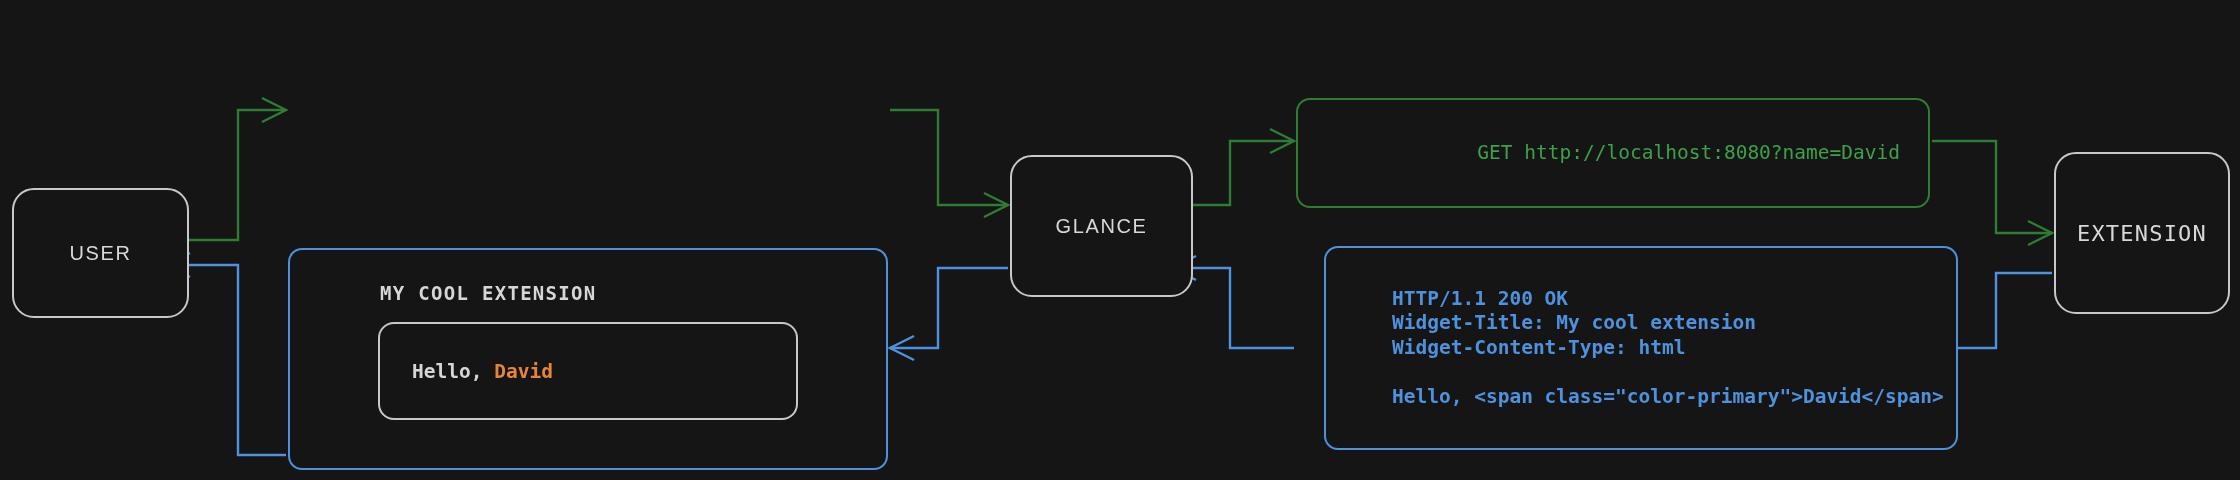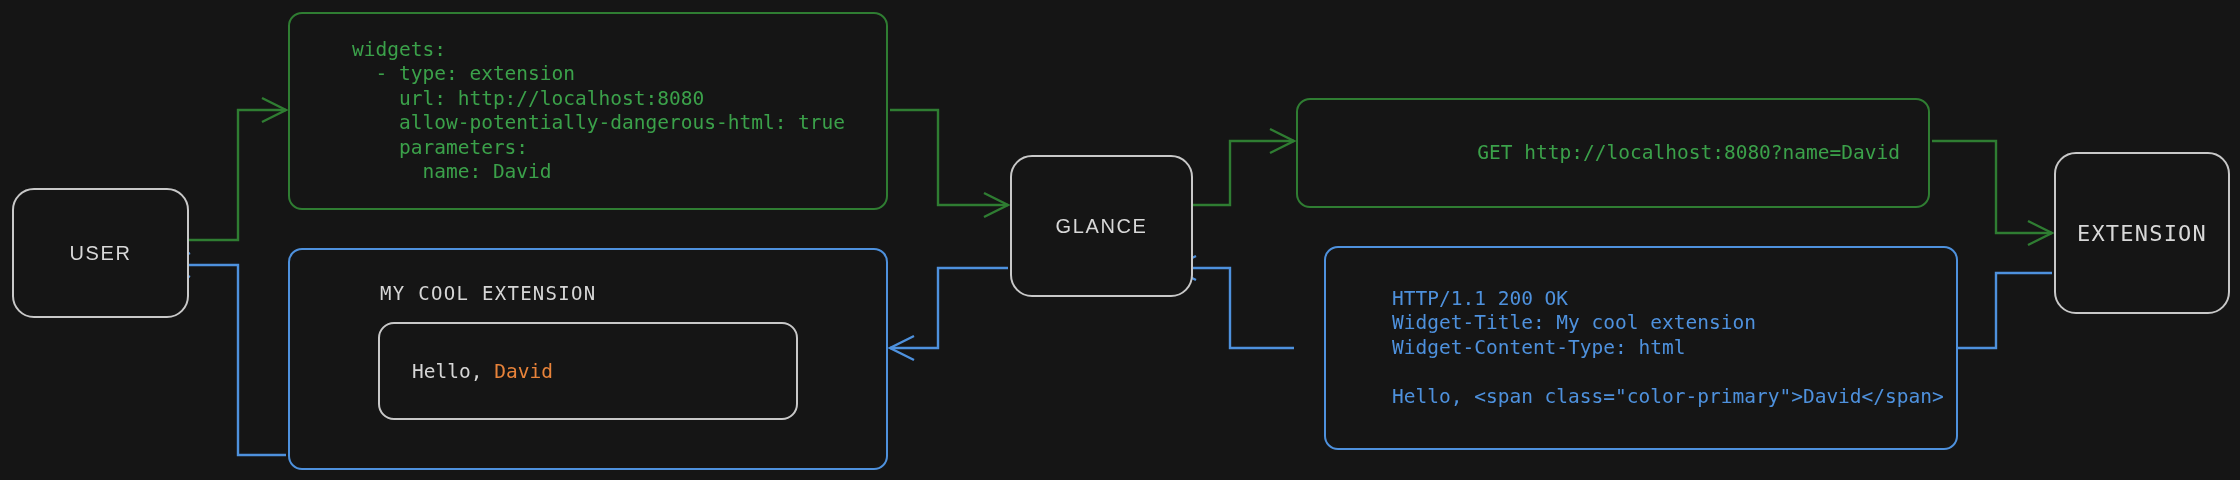--- a/index.html
+++ b/index.html
@@ -84,21 +84,21 @@
   }
   .code {
     font-family: "DejaVu Sans Mono", monospace;
     font-size: 19.5px;
     line-height: 24.5px;
     white-space: pre;
     margin: 0;
   }
   .green-box { border-color: #2f7d32; }
   .green-text { color: #3ba14a; }
-  .blue-box { border-color: #4e91dd; }
+  .blue-box { border-color: #4e91dd; font-weight: bold; }
   .blue-text { color: #4e91dd; }
 
   #box-yaml {
     left: 288px;
     top: 12px;
     width: 600px;
     height: 198px;
   }
   #box-yaml .code { padding-left: 34px; }
 
@@ -204,28 +204,20 @@
     <path class="head-blue" d="M 914 336 L 890 348 L 914 360"></path>
 
     <path class="wire-blue" d="M 286 455 L 238 455 L 238 265 L 166 265"></path>
     <path class="head-blue" d="M 190 253 L 166 265 L 190 277"></path>
   </svg>
 
   <div class="node terminal user" id="node-user">
     <span class="terminal-label">USER</span>
   </div>
 
-  <div class="node codebox green-box" id="box-yaml">
-    <pre class="code green-text">widgets:
-  - type: extension
-    url: http://localhost:8080
-    allow-potentially-dangerous-html: true
-    parameters:
-      name: David</pre>
-  </div>
 
   <div class="node terminal" id="node-glance">
     <span class="terminal-label">GLANCE</span>
   </div>
 
   <div class="node codebox green-box" id="box-get">
     <pre class="code green-text">GET http://localhost:8080?name=David</pre>
   </div>
 
   <div class="node terminal" id="node-extension">

